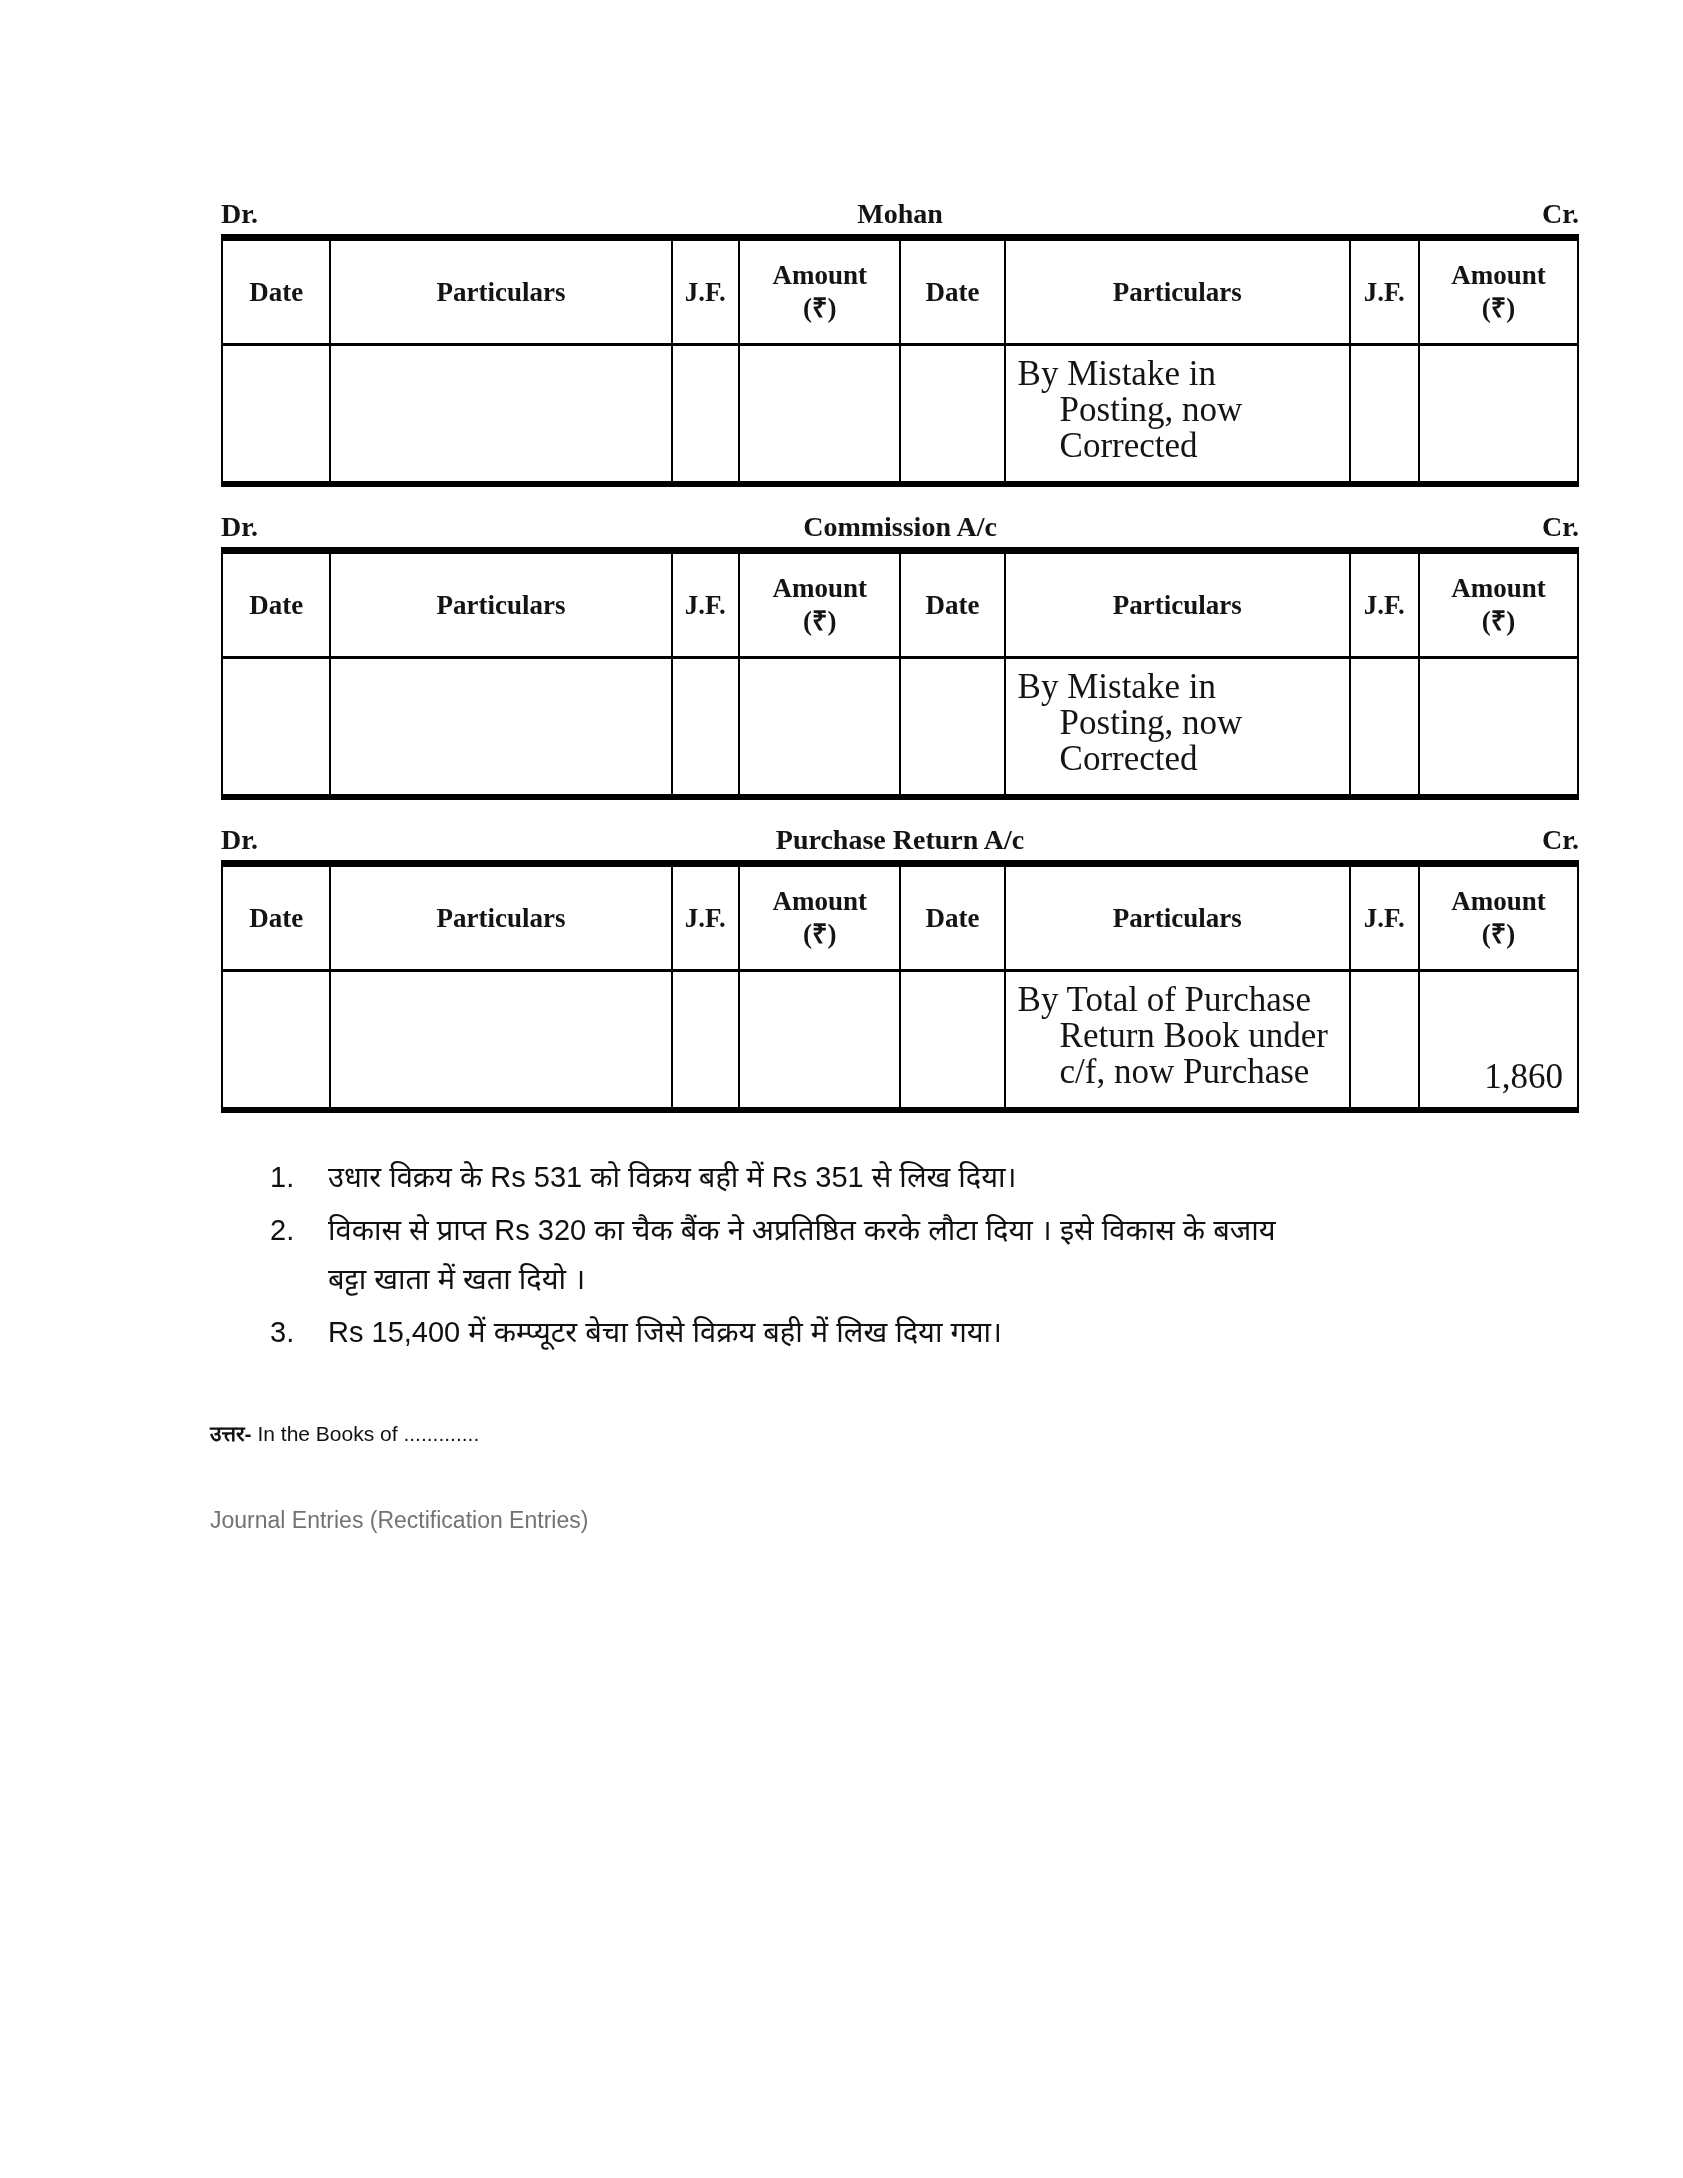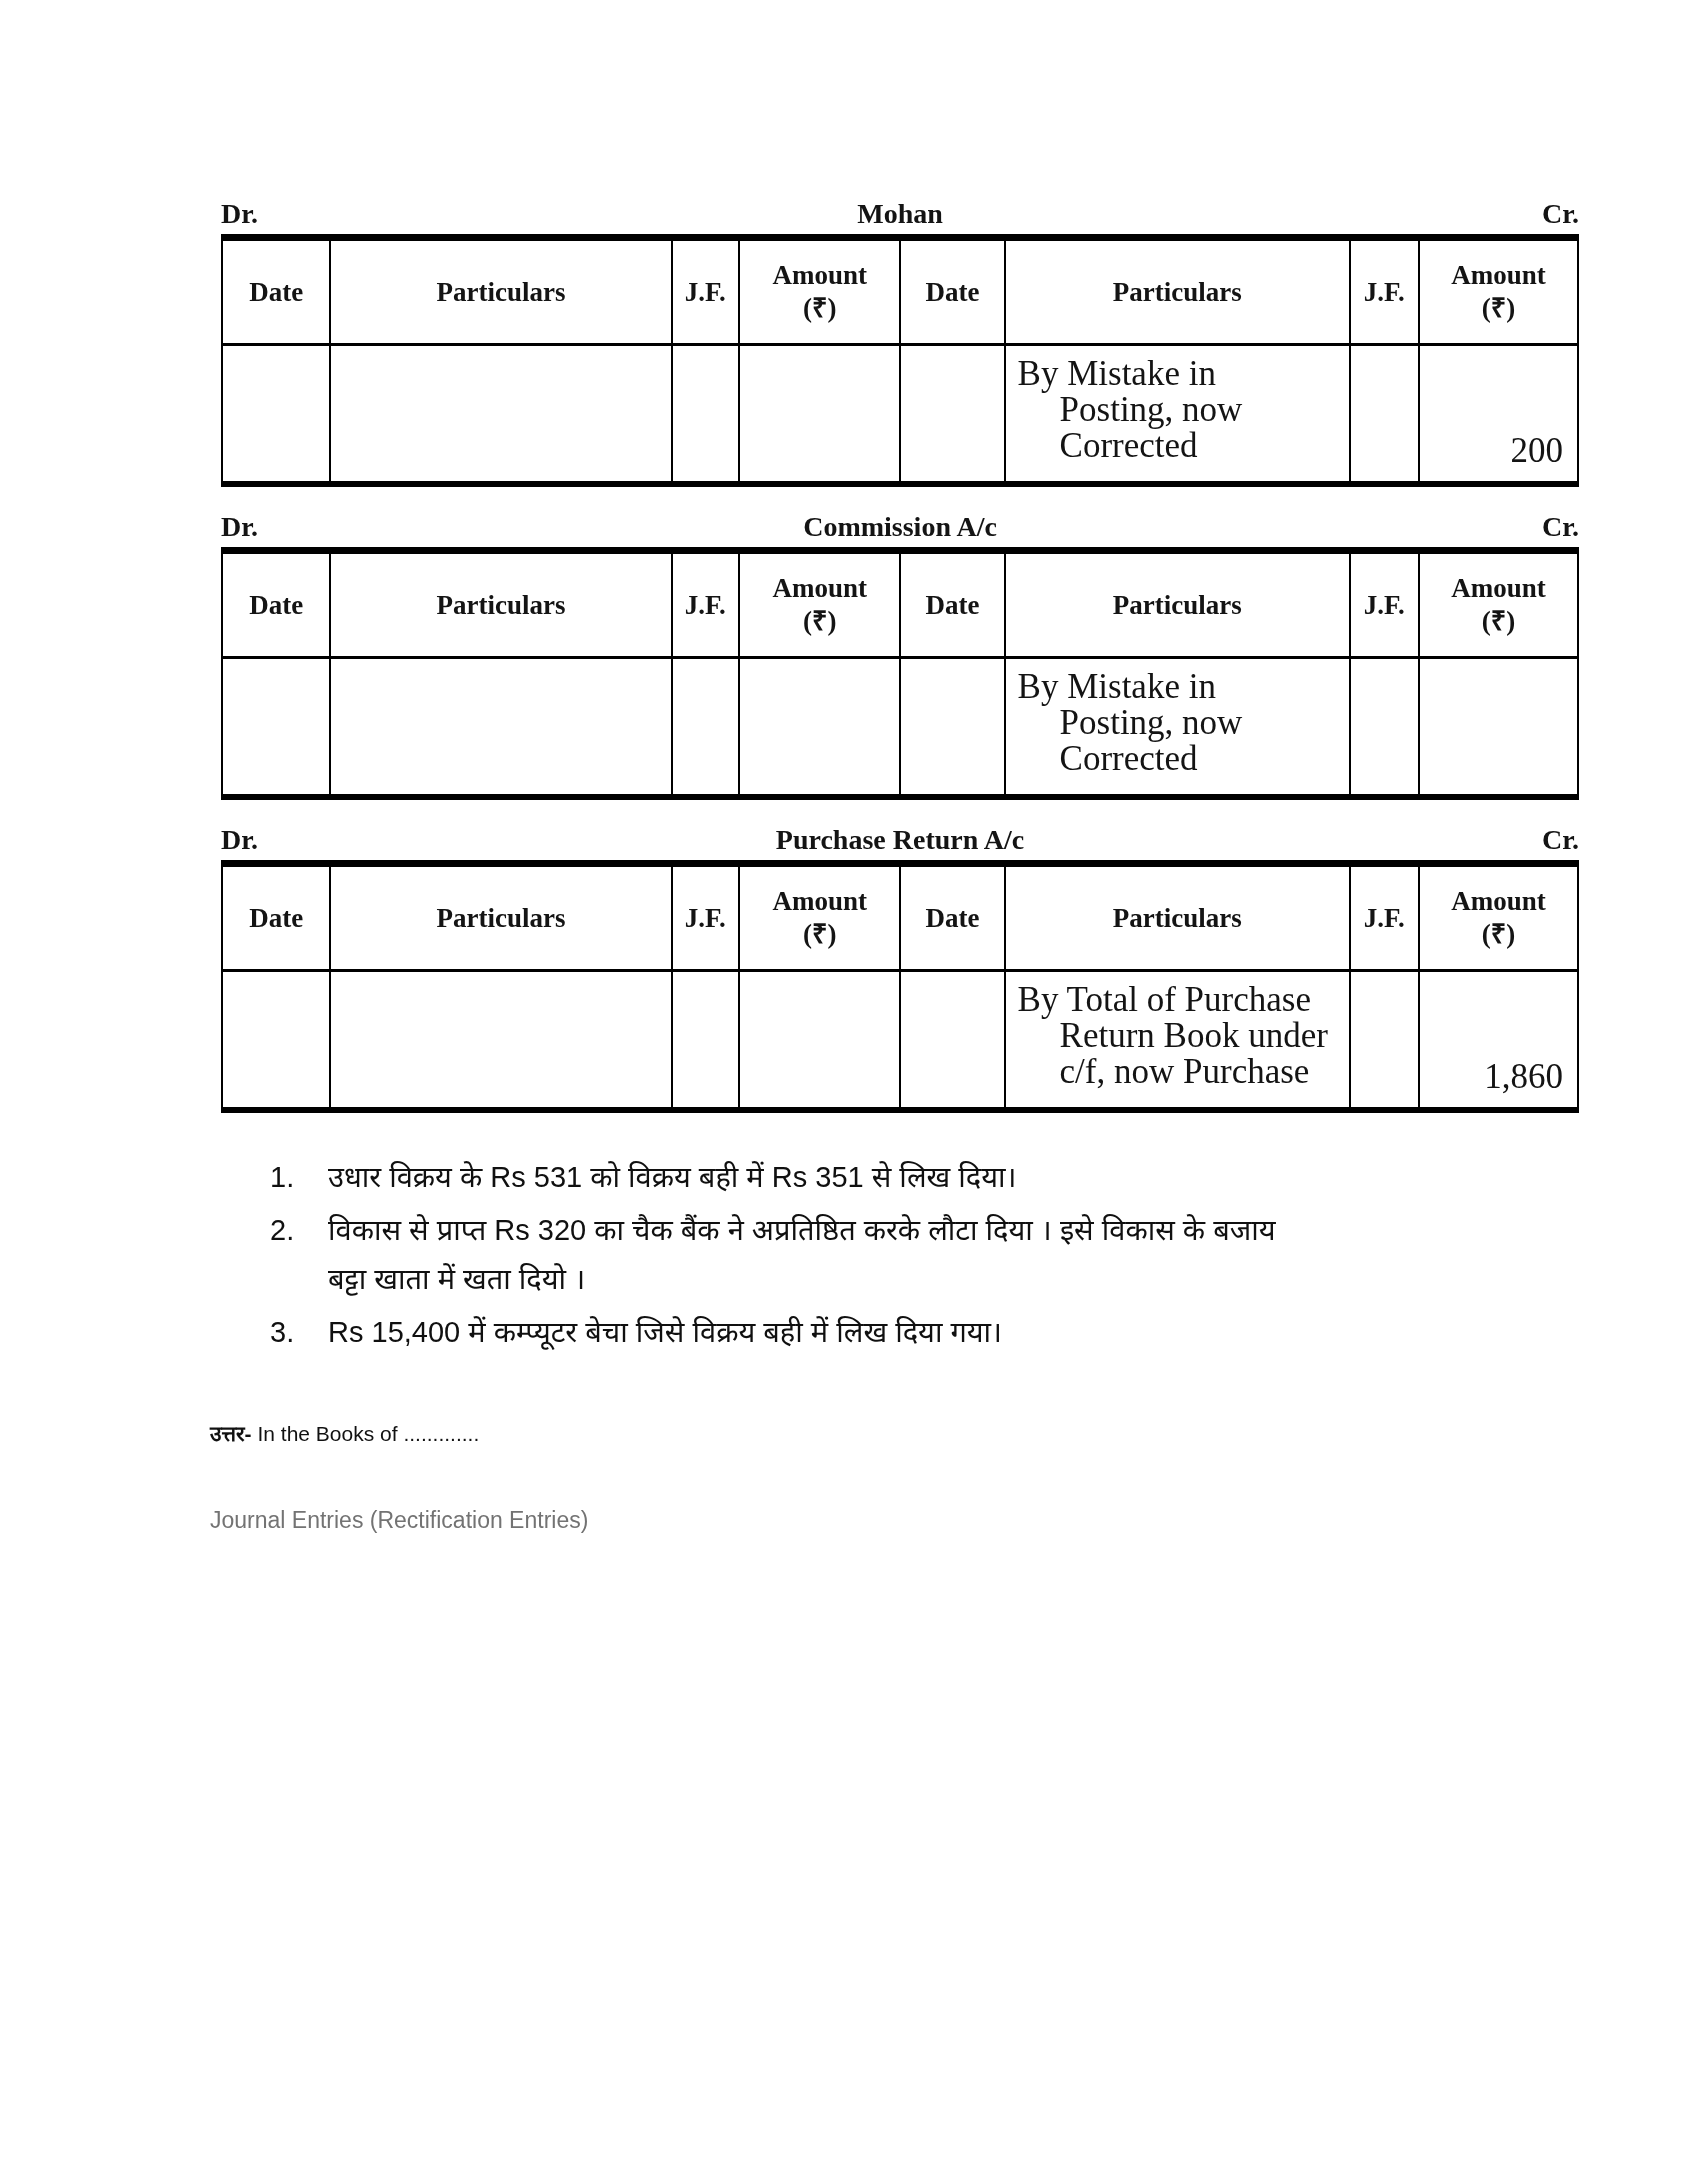--- a/index.html
+++ b/index.html
@@ -114,21 +114,20 @@
         <div class="cell d-cell"></div>
         <div class="cell d-cell"></div>
         <div class="cell d-cell">
           <div class="entry-lines">
             <div class="entry-line">By Mistake in</div>
             <div class="entry-line indent">Posting, now</div>
             <div class="entry-line indent">Corrected</div>
           </div>
         </div>
         <div class="cell d-cell"></div>
-        <div class="cell d-cell last amount-cell">200</div>
       </div>
     </section>
 
     <section class="ledger">
       <div class="ledger-title-row">
         <span class="side">Dr.</span>
         <span class="acct">Commission A/c</span>
         <span class="side right">Cr.</span>
       </div>
       <div class="ledger-grid">

